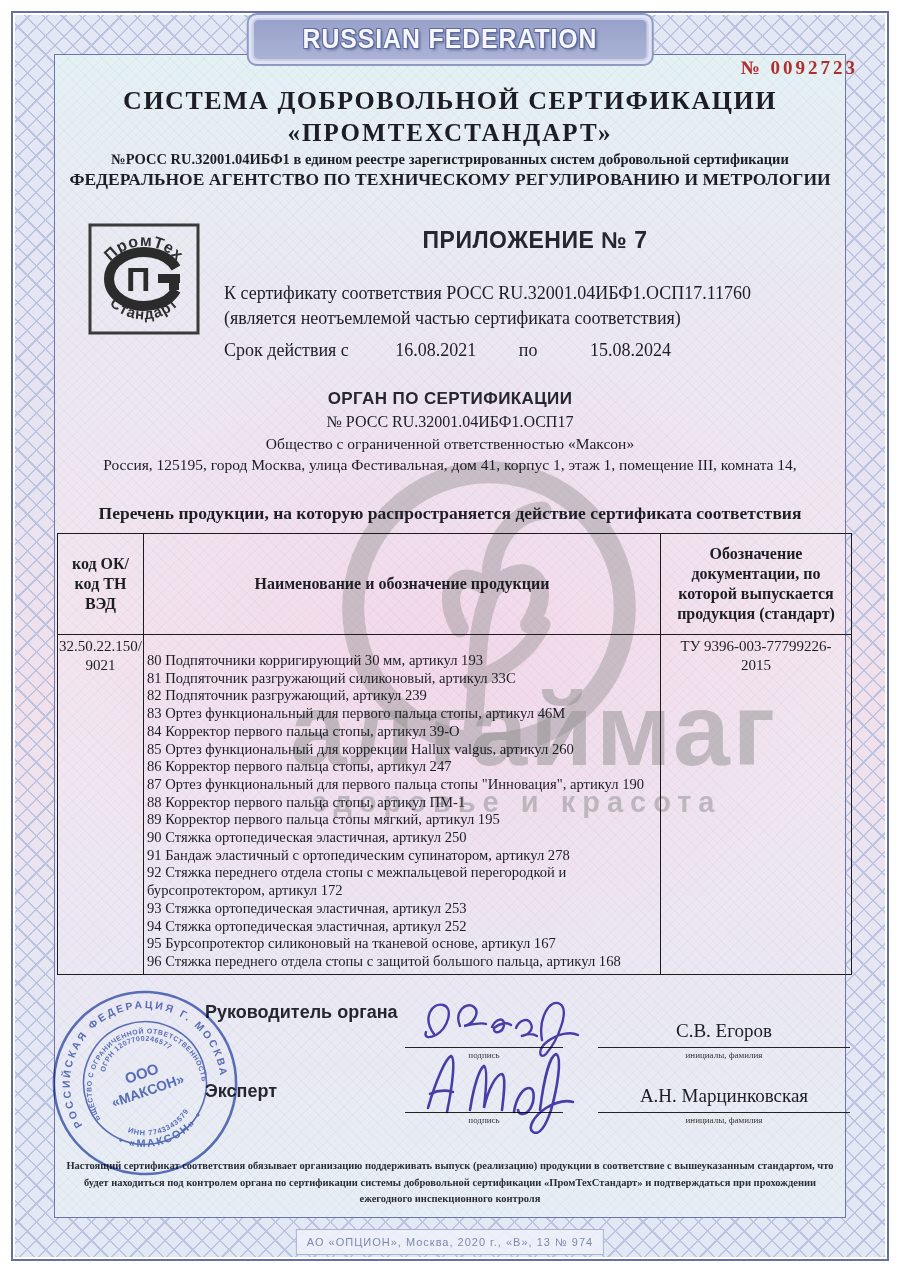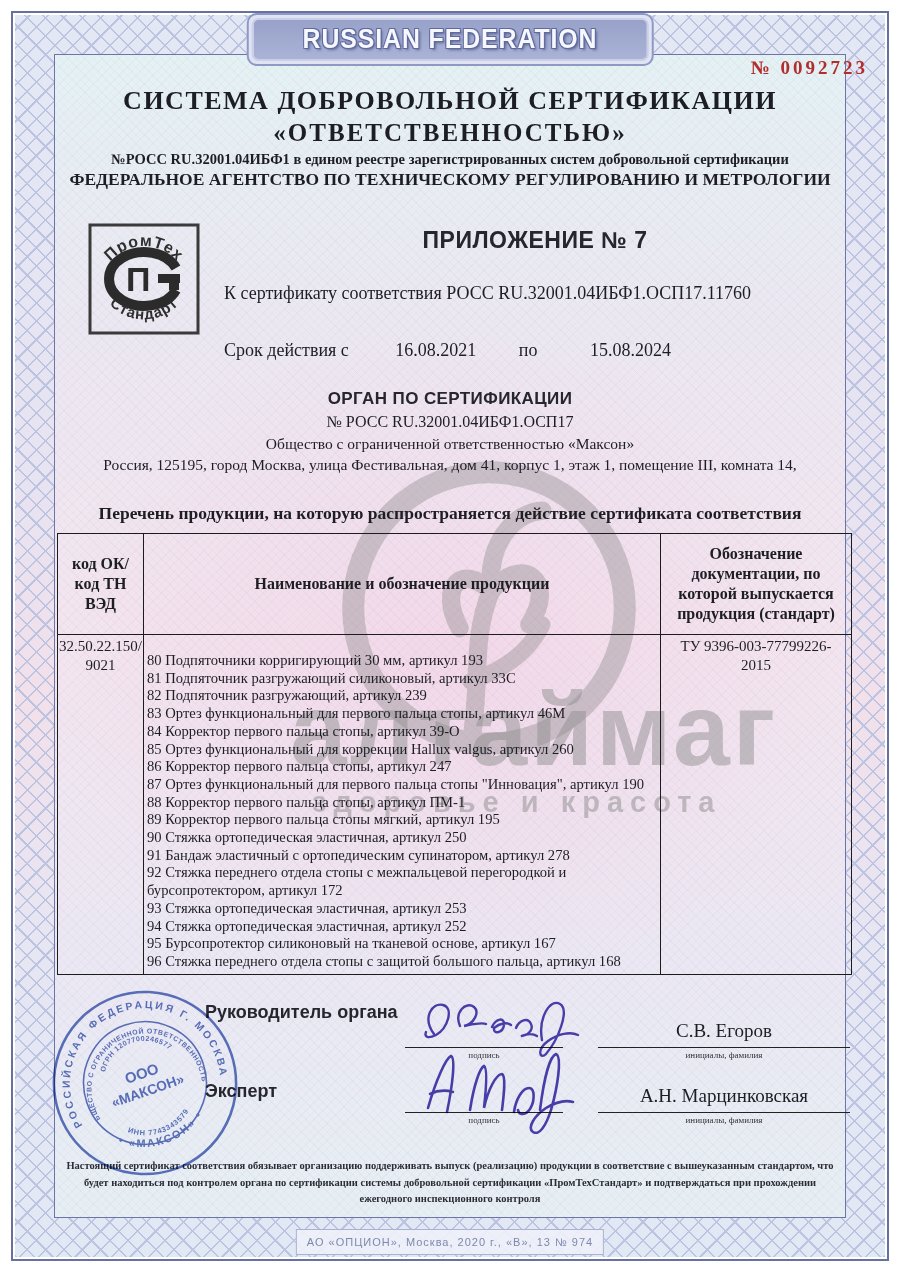--- a/index.html
+++ b/index.html
@@ -22,21 +22,21 @@
 
   
   .badge{position:absolute;top:13px;left:50%;transform:translateX(-50%);z-index:6;
     border:2px solid #8f99c4;border-radius:10px;background:#dfe3f2;padding:3px;}
   .badge-inner{border:2px solid #c9cfe8;border-radius:7px;background:linear-gradient(#98a2c9,#aab3d6);
     padding:4px 36px;}
   .badge-inner span{display:inline-block;transform:scaleX(.92);font-family:"Liberation Sans",sans-serif;
     font-weight:800;font-size:27px;letter-spacing:1px;color:#f7f8fd;
     text-shadow:1px 1px 0 #5f6aa0,-1px -1px 0 #5f6aa0,1px -1px 0 #5f6aa0,-1px 1px 0 #5f6aa0,2px 2px 3px rgba(35,45,90,.55);}
 
-  .cert-number{position:absolute;top:57px;right:32px;z-index:6;font-weight:700;font-size:19px;
+  .cert-number{position:absolute;top:57px;right:42px;z-index:6;font-weight:700;font-size:19px;
     letter-spacing:3px;color:var(--cert_number_red,#b22d2d);}
 
   
   .ctr{position:absolute;left:60px;width:780px;text-align:center;z-index:5;}
   .title1{top:86px;font-size:26px;font-weight:700;letter-spacing:1.5px;}
   .title2{top:119px;font-size:25px;font-weight:700;letter-spacing:2px;}
   .registry{top:151px;font-size:14.5px;font-weight:700;}
   .agency{top:169px;font-size:17.5px;font-weight:700;}
 
   
@@ -97,21 +97,21 @@
   <div class="content-bg"></div>
 
   <div class="badge">
     <div class="badge-inner">
       <span>RUSSIAN FEDERATION</span>
     </div>
   </div>
   <div class="cert-number">№ 0092723</div>
 
   <div class="ctr title1">СИСТЕМА ДОБРОВОЛЬНОЙ СЕРТИФИКАЦИИ</div>
-  <div class="ctr title2">«ОТВЕТСТВЕННОСТЬЮ»</div>
+  <div class="ctr title2">«ПРОМТЕХСТАНДАРТ»</div>
   <div class="ctr registry">№РОСС RU.32001.04ИБФ1 в едином реестре зарегистрированных систем добровольной сертификации</div>
   <div class="ctr agency">ФЕДЕРАЛЬНОЕ АГЕНТСТВО ПО ТЕХНИЧЕСКОМУ РЕГУЛИРОВАНИЮ И МЕТРОЛОГИИ</div>
 
   <svg class="ps-logo" viewBox="0 0 116 116">
     <rect x="4" y="4" width="108" height="108" fill="none" stroke="#3a3a3a" stroke-width="3"></rect>
     <defs>
       <path id="larcTop" d="M 16,56 A 44,44 0 0 1 100,56"></path>
       <path id="larcBot" d="M 12,64 A 48,48 0 0 0 104,64"></path>
     </defs>
     <text font-family="Liberation Sans, sans-serif" font-size="16" font-weight="700" fill="#2e2e2e" letter-spacing="1">
@@ -121,20 +121,21 @@
       <textPath href="#larcBot" startOffset="50%" text-anchor="middle">Стандарт</textPath>
     </text>
     <path d="M 90,47 A 35,27 0 1 0 90,69" fill="none" stroke="#2b2b2b" stroke-width="10"></path>
     <text x="40" y="70" font-family="Liberation Sans, sans-serif" font-size="34" font-weight="800" fill="#2b2b2b">П</text>
     <rect x="72" y="53" width="22" height="9" fill="#2b2b2b"></rect>
     <rect x="83" y="62" width="10" height="7" fill="#2b2b2b"></rect>
   </svg>
 
   <div class="appendix-title">ПРИЛОЖЕНИЕ № 7</div>
   <div class="ref1">К сертификату соответствия РОСС RU.32001.04ИБФ1.ОСП17.11760</div>
+  <div class="ref2">(является неотъемлемой частью сертификата соответствия)</div>
   <div class="validity">
     <span>Срок действия с</span>
     <span class="gap1">16.08.2021</span>
     <span class="gap2">по</span>
     <span class="gap3">15.08.2024</span>
   </div>
 
   <div class="ctr organ-heading">ОРГАН ПО СЕРТИФИКАЦИИ</div>
   <div class="ctr organ-number">№ РОСС RU.32001.04ИБФ1.ОСП17</div>
   <div class="ctr organ-name">Общество с ограниченной ответственностью «Максон»</div>

